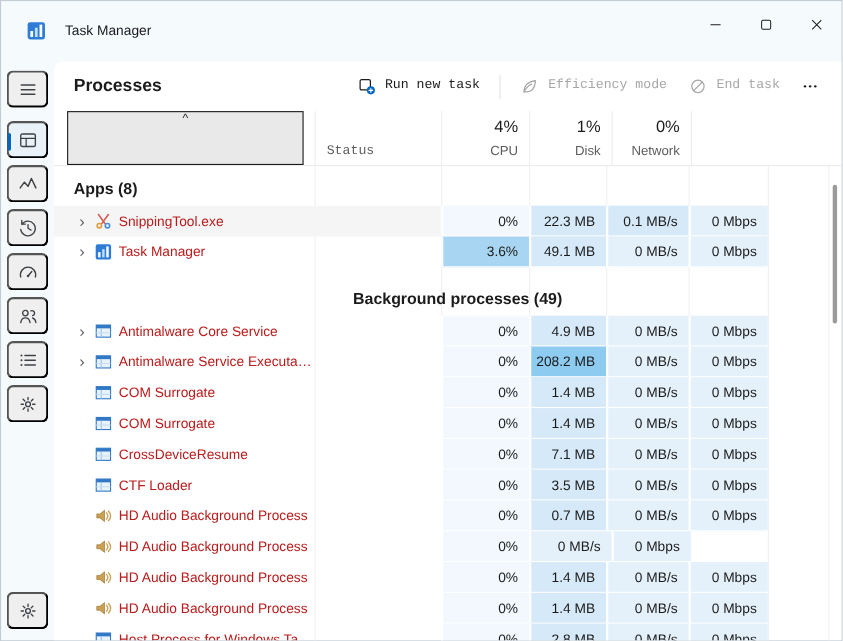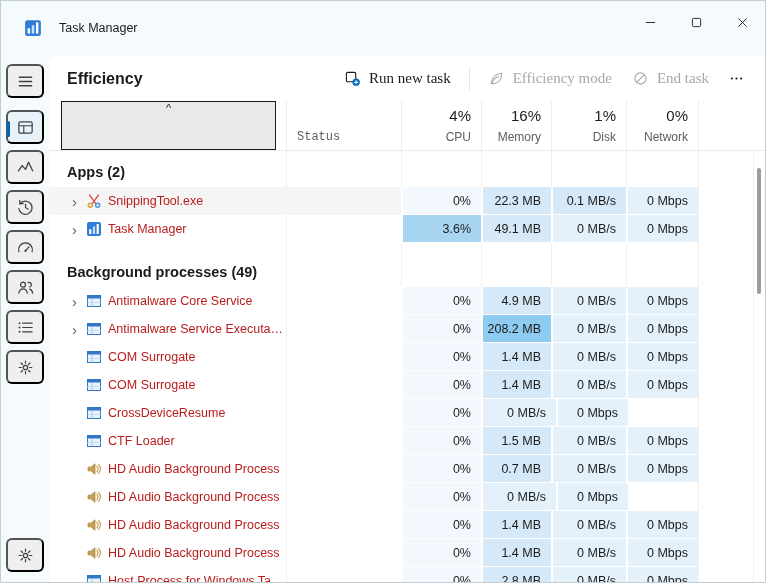--- a/index.html
+++ b/index.html
@@ -32,21 +32,21 @@
   .side-item svg{width:19px;height:19px;display:block;}
   .side-item.active{background:#e9f2f9;}
   .side-item.active::before{content:"";position:absolute;left:-1px;top:9px;width:3px;height:16px;border-radius:2px;background:var(--accent,#0067c0);}
   .side-item.first{margin-bottom:12px;}
   .side-spacer{flex:1;}
   .side-item.bottom{margin-bottom:12px;}
   
   .content{flex:1;background:#ffffff;border-top-left-radius:8px;position:relative;overflow:hidden;}
   .toolbar{height:45px;display:flex;align-items:center;padding:0 12px 0 18px;}
   .page-title{font-size:16px;font-weight:bold;margin-right:auto;}
-  .tb-btn{display:flex;align-items:center;gap:8px;font-family:Liberation Serif, serif;font-size:15px;
+  .tb-btn{display:flex;gap:8px;font-family:Liberation Mono, monospace;font-size:12px;
     color:#1b1b1b;background:transparent;border:none;border-radius:4px;padding:7px 10px;}
   .tb-btn svg{width:17px;height:17px;display:block;}
   .tb-btn.disabled{color:#a7a7a7;}
   .tb-divider{width:1px;height:22px;background:#e3e3e3;margin:0 8px;}
   .more-btn{width:34px;display:flex;justify-content:center;}
   
   .thead{height:50px;display:flex;box-sizing:border-box;padding-left:12px;border-bottom:1px solid #ebebeb;position:relative;}
   .th{box-sizing:border-box;}
   .th-name{width:215px;margin-right:10px;background:#e9e9e9;border:1px solid #1b1b1b;
     display:flex;flex-direction:column;justify-content:space-between;padding:1px 9px 5px;}
@@ -55,21 +55,21 @@
   .th-status{width:115px;display:flex;align-items:flex-end;padding:0 10px 6px;border-left:1px solid #ededed;font-family:Liberation Mono, monospace;}
   .th-num{display:flex;flex-direction:column;justify-content:space-between;align-items:flex-end;
     padding:6px 10px 6px;border-left:1px solid #ededed;}
   .th-usage{font-size:15px;color:#1b1b1b;}
   .th-cpu{width:80px;}.th-memory{width:70px;}.th-disk{width:75px;}.th-network{width:72px;}
   .th-extra{flex:1;border-left:1px solid #ededed;}
   
   .tbody{position:relative;height:433px;overflow:hidden;}
   .vline{position:absolute;top:0;bottom:0;width:1px;background:#f0f0f0;z-index:0;}
   .group-row{height:30px;margin-top:6px;display:flex;align-items:center;padding-left:18px;position:relative;z-index:1;}
-  .group-row.later{margin-top:14px;}
+  .group-row.later{margin-top:14px;justify-content:center;}
   .group-label{font-size:14.5px;font-weight:bold;color:#1b1b1b;}
   .proc-row{height:28px;display:flex;padding-left:12px;position:relative;z-index:1;font-size:12.5px;width:649px;box-sizing:border-box;}
   .proc-row.hl{background:#f5f5f5;}
   .cell{box-sizing:border-box;}
   .c-name{width:225px;display:flex;align-items:center;gap:6px;padding-left:8px;overflow:hidden;}
   .chev{width:11px;flex:0 0 11px;color:#5f5f5f;font-size:15px;line-height:1;text-align:center;}
   .picon{width:16px;height:16px;flex:0 0 16px;display:inline-flex;}
   .picon svg{width:16px;height:16px;display:block;}
   .pname{white-space:nowrap;overflow:hidden;text-overflow:ellipsis;color:#b91c1c;}
   .c-status{width:115px;}
@@ -196,21 +196,21 @@
               <circle cx="10" cy="10" r="2.3" fill="none" stroke="currentColor" stroke-width="1.3"></circle>
               <path d="M10 3.4v2.2M10 14.4v2.2M3.4 10h2.2M14.4 10h2.2M5.3 5.3l1.6 1.6M13.1 13.1l1.6 1.6M14.7 5.3l-1.6 1.6M6.9 13.1l-1.6 1.6" stroke="currentColor" stroke-width="1.3" stroke-linecap="round"></path>
             </svg>
           </span>
         </button>
       </nav>
 
     <main class="content">
 
       <div class="toolbar">
-        <h1 class="page-title">Efficiency</h1>
+        <h1 class="page-title">Processes</h1>
         <button class="tb-btn">
           <span style="display:inline-flex;">
               <svg viewBox="0 0 20 20">
                 <rect x="2.8" y="2.8" width="11" height="11" rx="1.6" fill="none" stroke="currentColor" stroke-width="1.3"></rect>
                 <circle cx="14.3" cy="14.3" r="4.3" fill="#0067c0"></circle>
                 <path d="M14.3 12.3v4M12.3 14.3h4" stroke="#fff" stroke-width="1.2" stroke-linecap="round"></path>
               </svg>
             </span>
           <span>Run new task</span>
         </button>
@@ -248,45 +248,41 @@
         <div class="th th-name">
           <span class="sort-caret">^</span>
         </div>
         <div class="th th-status">
           <span class="th-label">Status</span>
         </div>
         <div class="th th-num th-cpu">
           <span class="th-usage">4%</span>
           <span class="th-label">CPU</span>
         </div>
-        <div class="th th-num th-memory">
-          <span class="th-usage">16%</span>
-          <span class="th-label">Memory</span>
-        </div>
         <div class="th th-num th-disk">
           <span class="th-usage">1%</span>
           <span class="th-label">Disk</span>
         </div>
         <div class="th th-num th-network">
           <span class="th-usage">0%</span>
           <span class="th-label">Network</span>
         </div>
         <div class="th th-extra"></div>
       </div>
 
       <div class="tbody">
         <div class="vline" style="left:237px;"></div>
         <div class="vline" style="left:352px;"></div>
         <div class="vline" style="left:432px;"></div>
         <div class="vline" style="left:502px;"></div>
         <div class="vline" style="left:577px;"></div>
         <div class="vline" style="left:649px;"></div>
         <div class="vline" style="left:704px;"></div>
       <div class="group-row">
-            <span class="group-label">Apps (2)</span>
+            <span class="group-label">Apps (8)</span>
           </div>
           <div class="proc-row hl">
             <div class="cell c-name">
               <span class="chev">›</span>
               <span class="picon">
                 <svg viewBox="0 0 16 16">
                   <path d="M3.5 2l6 8.3M12.5 2l-6 8.3" stroke="#d9564a" stroke-width="1.4" fill="none" stroke-linecap="round"></path>
                   <circle cx="4.3" cy="12.2" r="2" fill="none" stroke="#e09c3f" stroke-width="1.5"></circle>
                   <circle cx="11.7" cy="12.2" r="2" fill="none" stroke="#4a90d9" stroke-width="1.5"></circle>
                 </svg>
@@ -405,39 +401,40 @@
                   <rect x="1.5" y="2.5" width="13" height="11" fill="#e8f2fb" stroke="#3178c6"></rect>
                   <rect x="1.5" y="2.5" width="13" height="3" fill="#3178c6"></rect>
                   <path d="M6 5.5v8" stroke="#9cc3e8"></path>
                   <path d="M1.5 9.5h13" stroke="#c6ddf1"></path>
                 </svg>
               </span>
               <span class="pname">CrossDeviceResume</span>
             </div>
             <div class="cell c-status"></div>
             <div class="cell heat c-cpu" style="background: rgb(242, 248, 253);">0%</div>
+            <div class="cell heat c-memory" style="background: rgb(214, 233, 248);">7.1 MB</div>
             <div class="cell heat c-disk" style="background: rgb(228, 241, 251);">0 MB/s</div>
             <div class="cell heat c-network" style="background: rgb(228, 241, 251);">0 Mbps</div>
           </div>
           <div class="proc-row">
             <div class="cell c-name">
               <span class="chev"></span>
               <span class="picon">
                 <svg viewBox="0 0 16 16">
                   <rect x="1.5" y="2.5" width="13" height="11" fill="#e8f2fb" stroke="#3178c6"></rect>
                   <rect x="1.5" y="2.5" width="13" height="3" fill="#3178c6"></rect>
                   <path d="M6 5.5v8" stroke="#9cc3e8"></path>
                   <path d="M1.5 9.5h13" stroke="#c6ddf1"></path>
                 </svg>
               </span>
               <span class="pname">CTF Loader</span>
             </div>
             <div class="cell c-status"></div>
             <div class="cell heat c-cpu" style="background: rgb(242, 248, 253);">0%</div>
-            <div class="cell heat c-memory" style="background: rgb(214, 233, 248);">1.5 MB</div>
+            <div class="cell heat c-memory" style="background: rgb(214, 233, 248);">3.5 MB</div>
             <div class="cell heat c-disk" style="background: rgb(228, 241, 251);">0 MB/s</div>
             <div class="cell heat c-network" style="background: rgb(228, 241, 251);">0 Mbps</div>
           </div>
           <div class="proc-row">
             <div class="cell c-name">
               <span class="chev"></span>
               <span class="picon">
                 <svg viewBox="0 0 16 16">
                   <path d="M2 6.2h2.8L9 2.8v10.4L4.8 9.8H2z" fill="#caa053" stroke="#9a7430" stroke-width="0.6"></path>
                   <path d="M10.8 5.2c1.5 1.7 1.5 3.9 0 5.6M12.6 3.6c2.4 2.7 2.4 6.1 0 8.8" stroke="#caa053" stroke-width="1.2" fill="none" stroke-linecap="round"></path>

